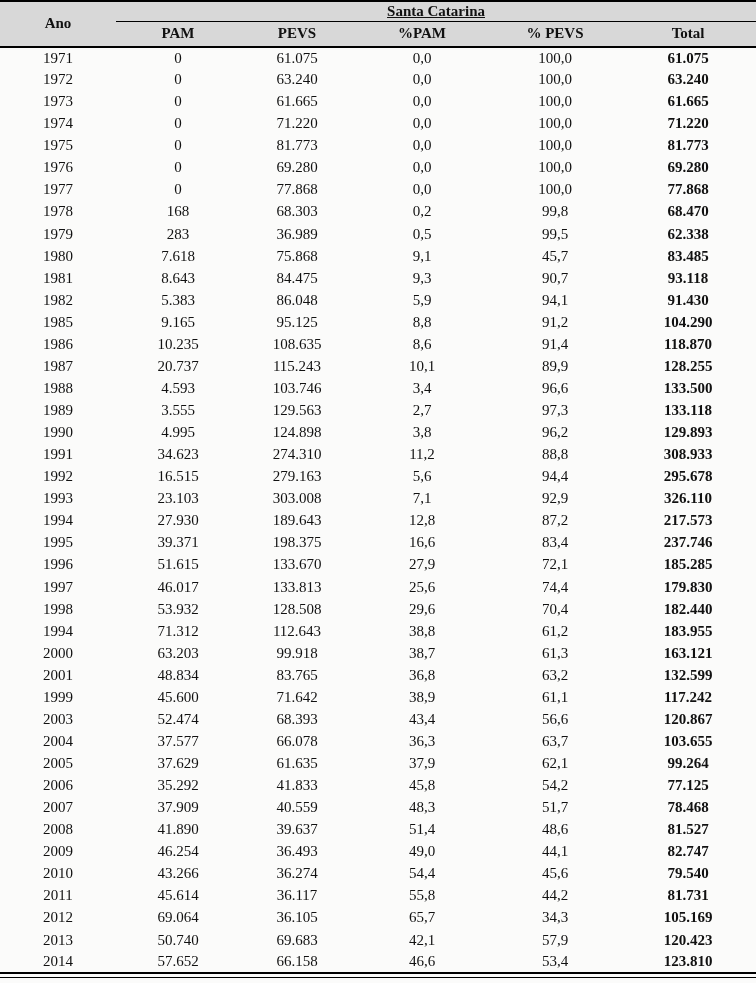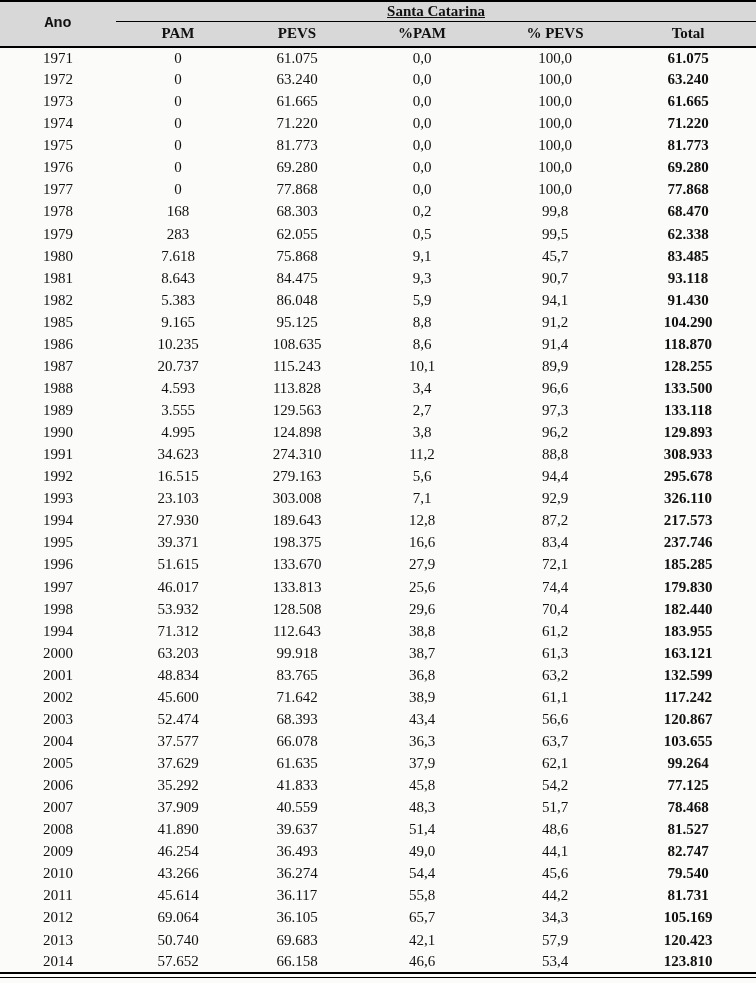--- a/index.html
+++ b/index.html
@@ -36,21 +36,20 @@
     vertical-align: middle;
   }
   th.region-th {
     border-bottom: 1px solid #000;
     height: 19px;
     line-height: 19px;
     text-decoration: underline;
   }
   th.ano-th {
     border-bottom: 2.5px solid #000;
-    font-family: Liberation Mono, monospace;
   }
   tr.sub-header-row th {
     border-bottom: 2.5px solid #000;
     height: 25px;
   }
   tbody td {
     font-size: 15px;
     text-align: center;
     vertical-align: middle;
     height: 22.07px;
@@ -154,21 +153,21 @@
         <td>1978</td>
         <td>168</td>
         <td>68.303</td>
         <td>0,2</td>
         <td>99,8</td>
         <td class="total-cell">68.470</td>
       </tr>
       <tr>
         <td>1979</td>
         <td>283</td>
-        <td>62.055</td>
+        <td>36.989</td>
         <td>0,5</td>
         <td>99,5</td>
         <td class="total-cell">62.338</td>
       </tr>
       <tr>
         <td>1980</td>
         <td>7.618</td>
         <td>75.868</td>
         <td>9,1</td>
         <td>45,7</td>
@@ -210,21 +209,21 @@
         <td>1987</td>
         <td>20.737</td>
         <td>115.243</td>
         <td>10,1</td>
         <td>89,9</td>
         <td class="total-cell">128.255</td>
       </tr>
       <tr>
         <td>1988</td>
         <td>4.593</td>
-        <td>113.828</td>
+        <td>103.746</td>
         <td>3,4</td>
         <td>96,6</td>
         <td class="total-cell">133.500</td>
       </tr>
       <tr>
         <td>1989</td>
         <td>3.555</td>
         <td>129.563</td>
         <td>2,7</td>
         <td>97,3</td>
@@ -320,21 +319,21 @@
       </tr>
       <tr>
         <td>2001</td>
         <td>48.834</td>
         <td>83.765</td>
         <td>36,8</td>
         <td>63,2</td>
         <td class="total-cell">132.599</td>
       </tr>
       <tr>
-        <td>2002</td>
+        <td>1999</td>
         <td>45.600</td>
         <td>71.642</td>
         <td>38,9</td>
         <td>61,1</td>
         <td class="total-cell">117.242</td>
       </tr>
       <tr>
         <td>2003</td>
         <td>52.474</td>
         <td>68.393</td>

